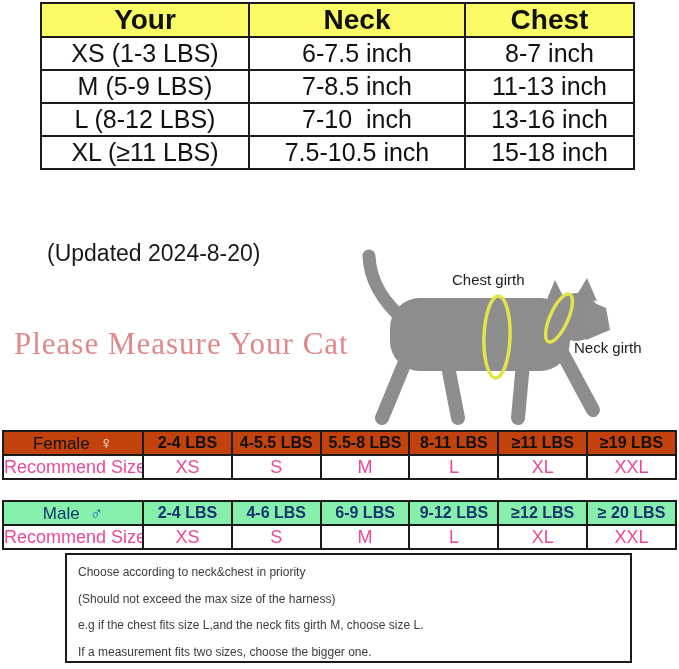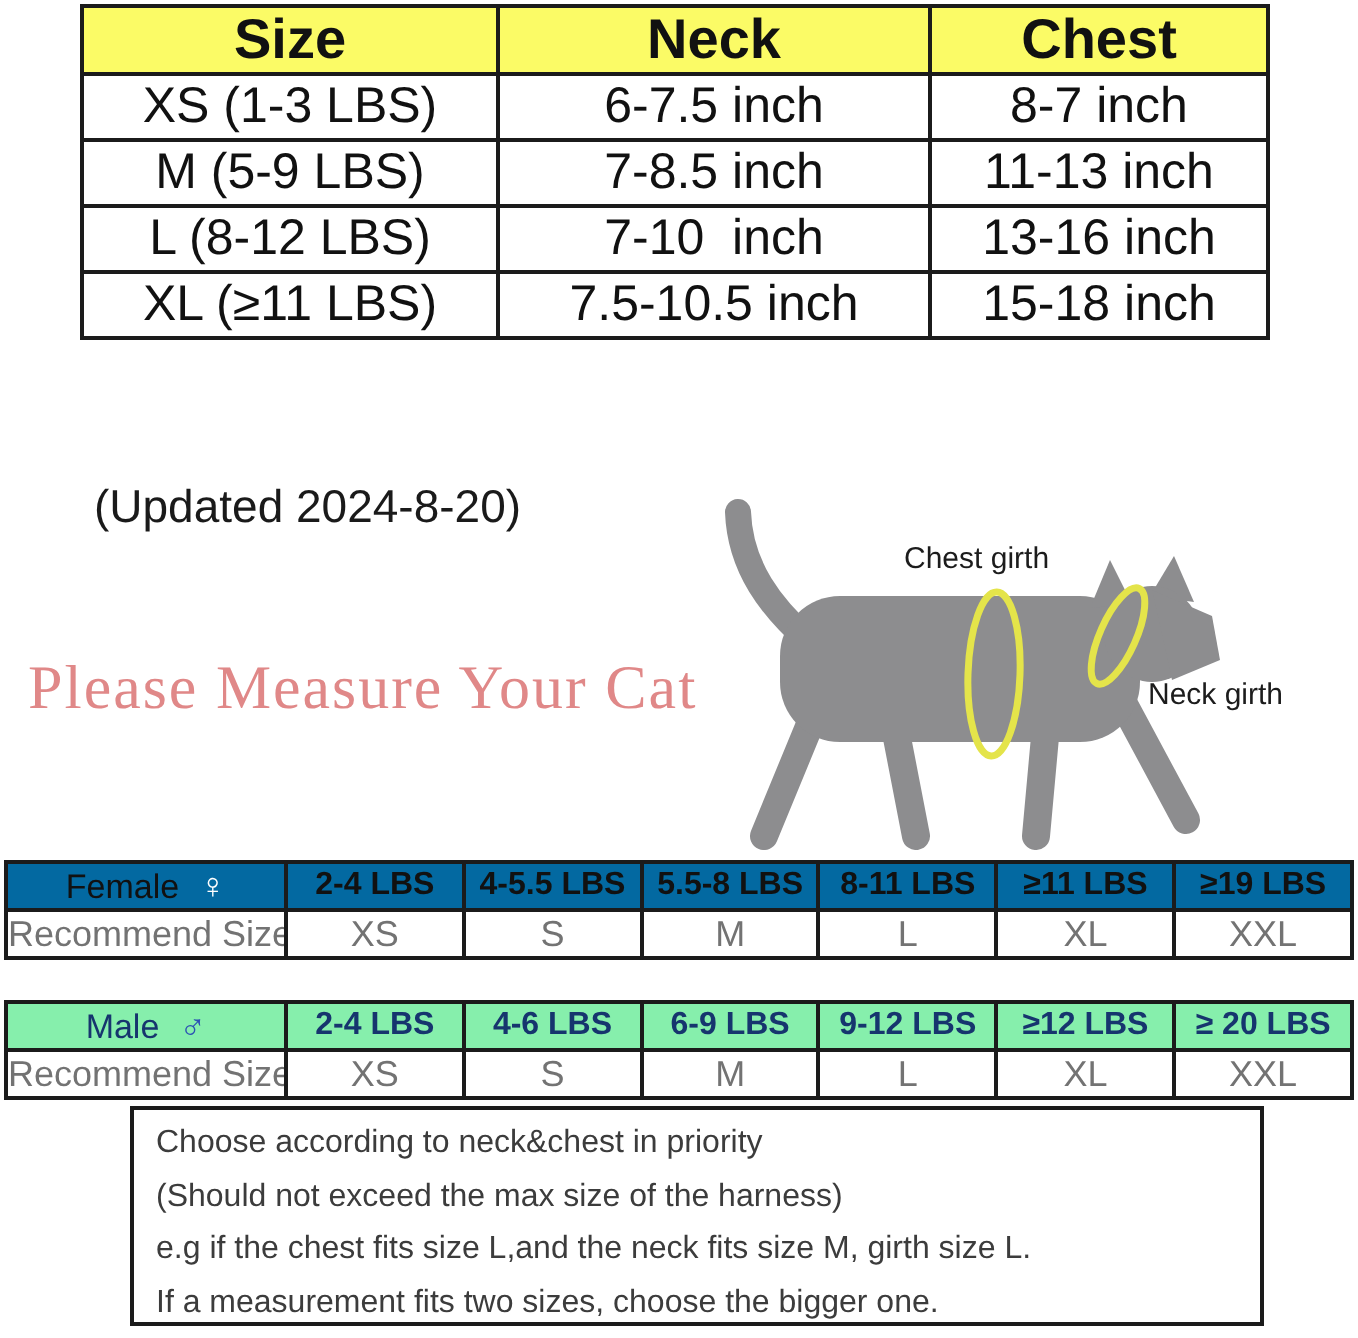--- a/index.html
+++ b/index.html
@@ -25,47 +25,47 @@
   .girth-label { position:absolute; font-size:15px; color:#1c1c1c; white-space:nowrap; }
   .girth-label.chest { left:92px; top:31px; }
   .girth-label.neck  { left:214px; top:99px; }
 
   
   .gender-table { position:absolute; left:2px; width:675px; border-collapse:collapse; table-layout:fixed; }
   .gender-table td { border:2px solid #1b1b1b; text-align:center; vertical-align:middle; height:24px; overflow:hidden; white-space:nowrap; }
   .gender-table.female { top:430px; }
   .gender-table.male   { top:500px; }
   .gender-table tr.head td { font-size:16px; font-weight:bold; }
-  .gender-table.female tr.head td { background:#0369a1; color:#111; }
+  .gender-table.female tr.head td { background:#c2410c; color:#111; }
   .gender-table.male   tr.head td { background:#86efac; color:#16356E; }
   .gender-table tr.head td.title-cell { font-weight:400; font-size:17px; }
-  .gender-table tr.vals td { background:#fff; color:#737373; font-size:18px; font-weight:400; }
+  .gender-table tr.vals td { background:#fff; color:#ec4899; font-size:18px; font-weight:400; }
   .gender-table td.label-cell { font-size:17px; }
   .sym { font-size:18px; margin-left:10px; font-weight:bold; }
   .sym.female-sym { color:#ffffff; }
   .sym.male-sym { color:#2B51B4; }
 
   
   .note-box { position:absolute; left:65px; top:553px; width:567px; height:110px; border:2px solid #1b1b1b; padding:4px 0 0 11px; }
-  .note-line { font-size:16px; line-height:26.5px; color:#3c3c3c; white-space:nowrap; }
+  .note-line { font-size:12px; line-height:26.5px; color:#3c3c3c; white-space:nowrap; }
 </style>
 </head>
 <body>
 
 <div class="page">
 
   <table class="size-table">
     <colgroup>
         <col style="width:208px">
         <col style="width:216px">
         <col style="width:169px">
       </colgroup>
     <thead>
       <tr>
-        <th>Size</th>
+        <th>Your</th>
         <th>Neck</th>
         <th>Chest</th>
       </tr>
     </thead>
     <tbody>
       <tr>
         <td>XS (1-3 LBS)</td>
         <td>6-7.5 inch</td>
         <td>8-7 inch</td>
       </tr>
@@ -182,17 +182,17 @@
       <td>L</td>
       <td>XL</td>
       <td>XXL</td>
     </tr>
   </tbody>
     </table>
 
   <div class="note-box">
     <div class="note-line">Choose according to neck&amp;chest in priority</div>
     <div class="note-line">(Should not exceed the max size of the harness)</div>
-    <div class="note-line">e.g if the chest fits size L,and the neck fits size M, girth size L.</div>
+    <div class="note-line">e.g if the chest fits size L,and the neck fits girth M, choose size L.</div>
     <div class="note-line">If a measurement fits two sizes, choose the bigger one.</div>
   </div>
 
 </div>
 
 </body></html>

